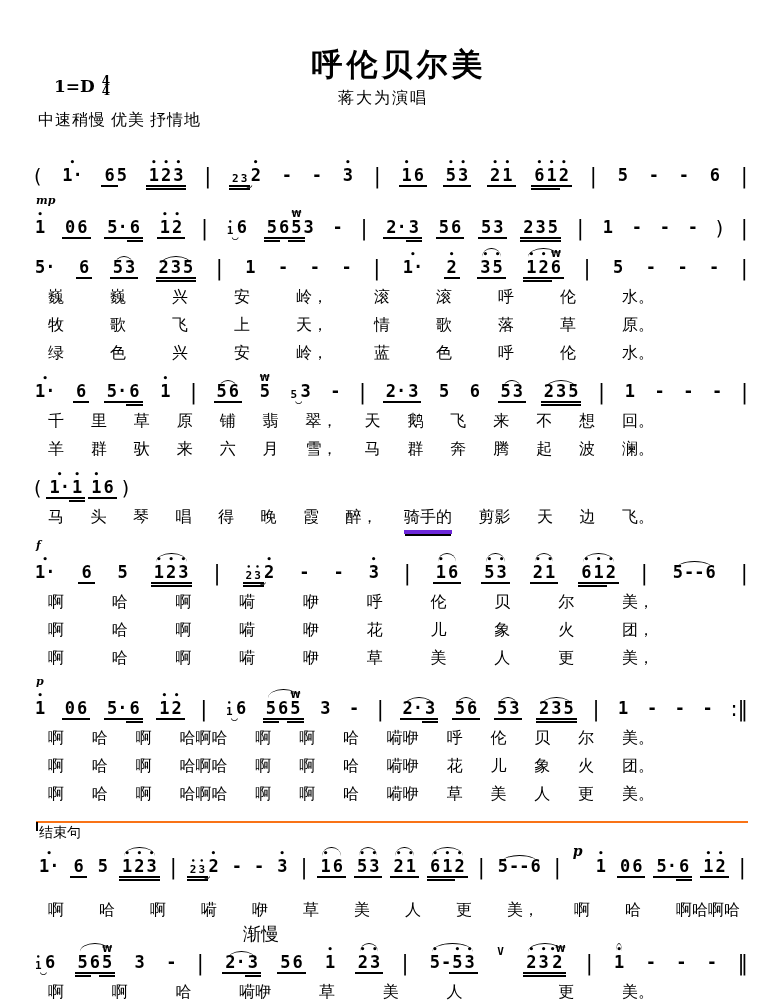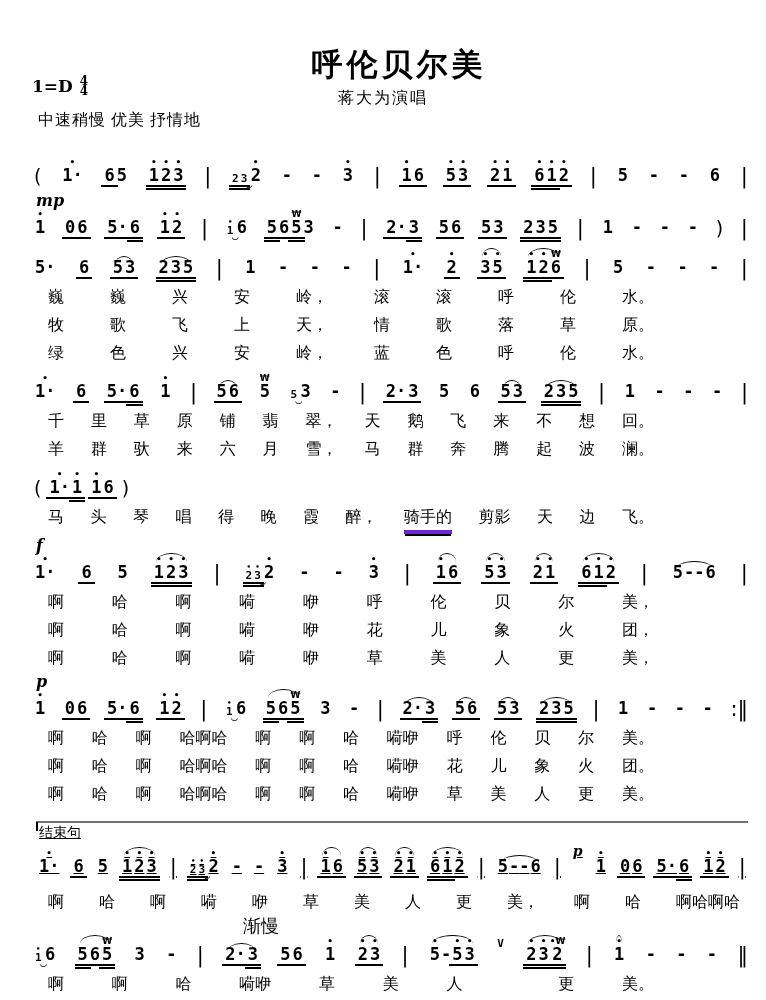--- a/index.html
+++ b/index.html
@@ -4,21 +4,21 @@
 <style>
   html,body{margin:0;padding:0;background:#888;}
   .page{position:relative;width:766px;height:1000px;margin:0 auto;background:#ffffff;color:#000;
         font-family:"Liberation Serif",serif;overflow:hidden;}
   
   .header{position:relative;height:148px;}
   .title{margin:0;position:absolute;top:44px;left:0;right:0;text-align:center;
          font-size:31px;font-weight:bold;letter-spacing:4px;padding-left:32px;}
   .subtitle{position:absolute;top:88px;left:0;right:0;text-align:center;font-size:16px;letter-spacing:2px;}
   .credits{position:absolute;top:64px;right:22px;text-align:left;font-size:15px;line-height:23px;}
-  .keysig{position:absolute;top:76px;left:32px;font-size:17px;font-weight:bold;
+  .keysig{position:absolute;top:76px;left:54px;font-size:17px;font-weight:bold;
           font-family:"DejaVu Serif",serif;display:flex;align-items:center;justify-content:flex-end;}
   .frac{display:inline-flex;flex-direction:column;align-items:center;margin-left:7px;
         font-size:12px;line-height:10px;font-weight:bold;}
   .tempo{position:absolute;top:110px;left:38px;font-size:16px;letter-spacing:1px;}
   
   #score{padding-top:2px;}
   .msys{position:relative;}
   .mline{display:flex;align-items:flex-end;justify-content:space-between;
          padding:0 18px 0 34px;margin:9px 0 2px 0;}
   .mline.nospread{justify-content:flex-start;gap:7px;}
@@ -38,24 +38,24 @@
   .dash{font-weight:bold;padding-bottom:6px;}
   .paren{font-weight:400;font-size:19px;padding-bottom:4px;font-family:"DejaVu Sans",sans-serif;}
   .dynk{font-family:"DejaVu Serif",serif;font-style:italic;font-weight:bold;font-size:14px;
         align-self:flex-start;margin-top:-6px;}
   .breath{font-size:11px;font-weight:bold;align-self:flex-start;margin:0 1px;}
   .tie{align-self:flex-end;font-size:12px;line-height:10px;margin:0 -3px;padding-bottom:4px;}
   .grp{position:relative;display:inline-flex;align-items:flex-end;}
   .grp.arc::before{content:"";position:absolute;left:3px;right:3px;top:-3px;height:8px;
         border-top:1.6px solid #000;border-radius:50% 50% 0 0 / 100% 100% 0 0;}
   .dynrow{height:14px;margin:4px 0 -6px 36px;font-family:"DejaVu Serif",serif;
-        font-style:italic;font-weight:bold;font-size:16px;line-height:14px;}
+        font-style:italic;font-weight:bold;font-size:11px;line-height:14px;}
   .ritlabel{height:18px;margin:2px 0 -6px 243px;font-size:18px;line-height:18px;}
   
-  .section{margin:14px 18px 8px 36px;border-top:2px solid #737373;position:relative;padding-top:1px;text-decoration:underline;}
+  .section{margin:14px 18px 16px 36px;border-top:2px solid #f97316;position:relative;padding-top:1px;}
   .section::before{content:"";position:absolute;left:0;top:-1px;width:2px;height:9px;background:#000;}
   .section .mline{padding:0 2px;}
   .seclabel{font-size:14px;line-height:17px;margin-left:3px;}
   
   .lyr{display:flex;justify-content:space-between;align-items:baseline;
        padding:1px 112px 1px 48px;margin:2px 0;font-size:16px;line-height:24px;}
   .lyr.wide{padding-right:26px;}
   .syl{white-space:nowrap;}
   .syl.lu{border-bottom:4px solid #6d28d9;box-shadow:0 3px 0 -1px #000;padding-bottom:1px;}
 </style>

